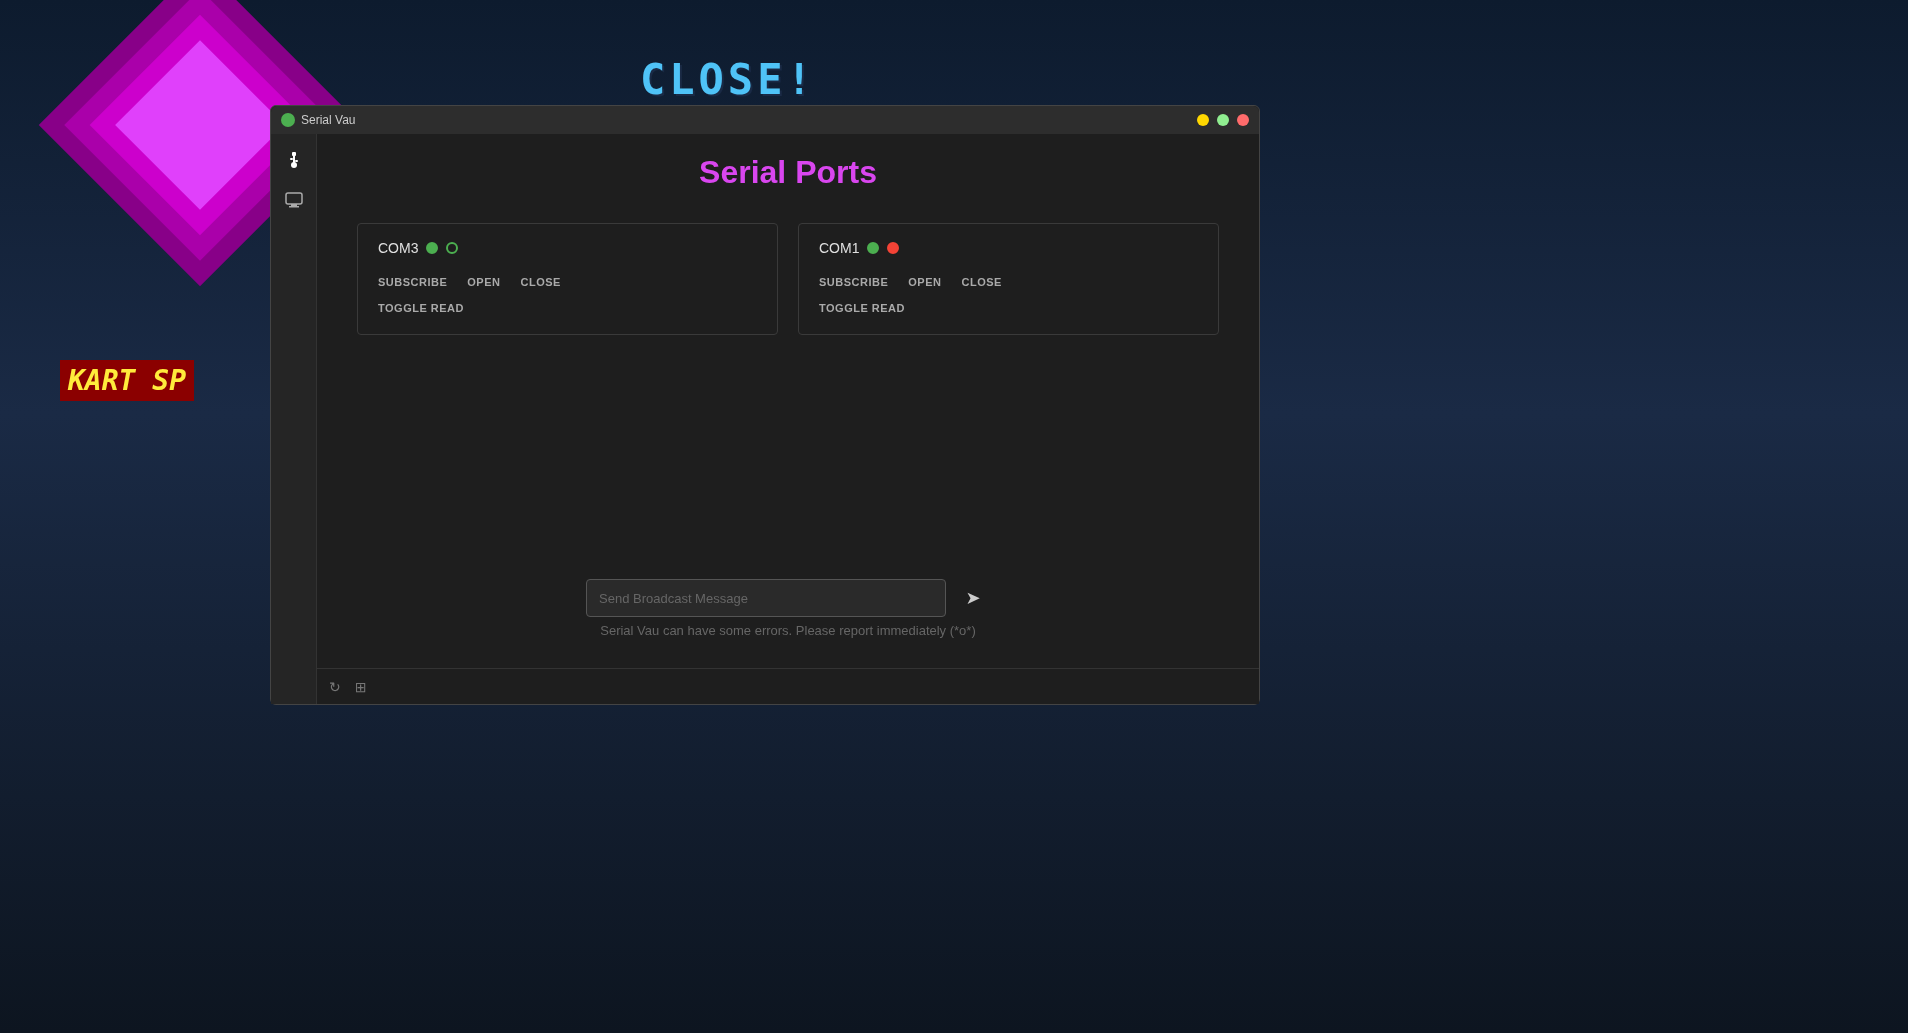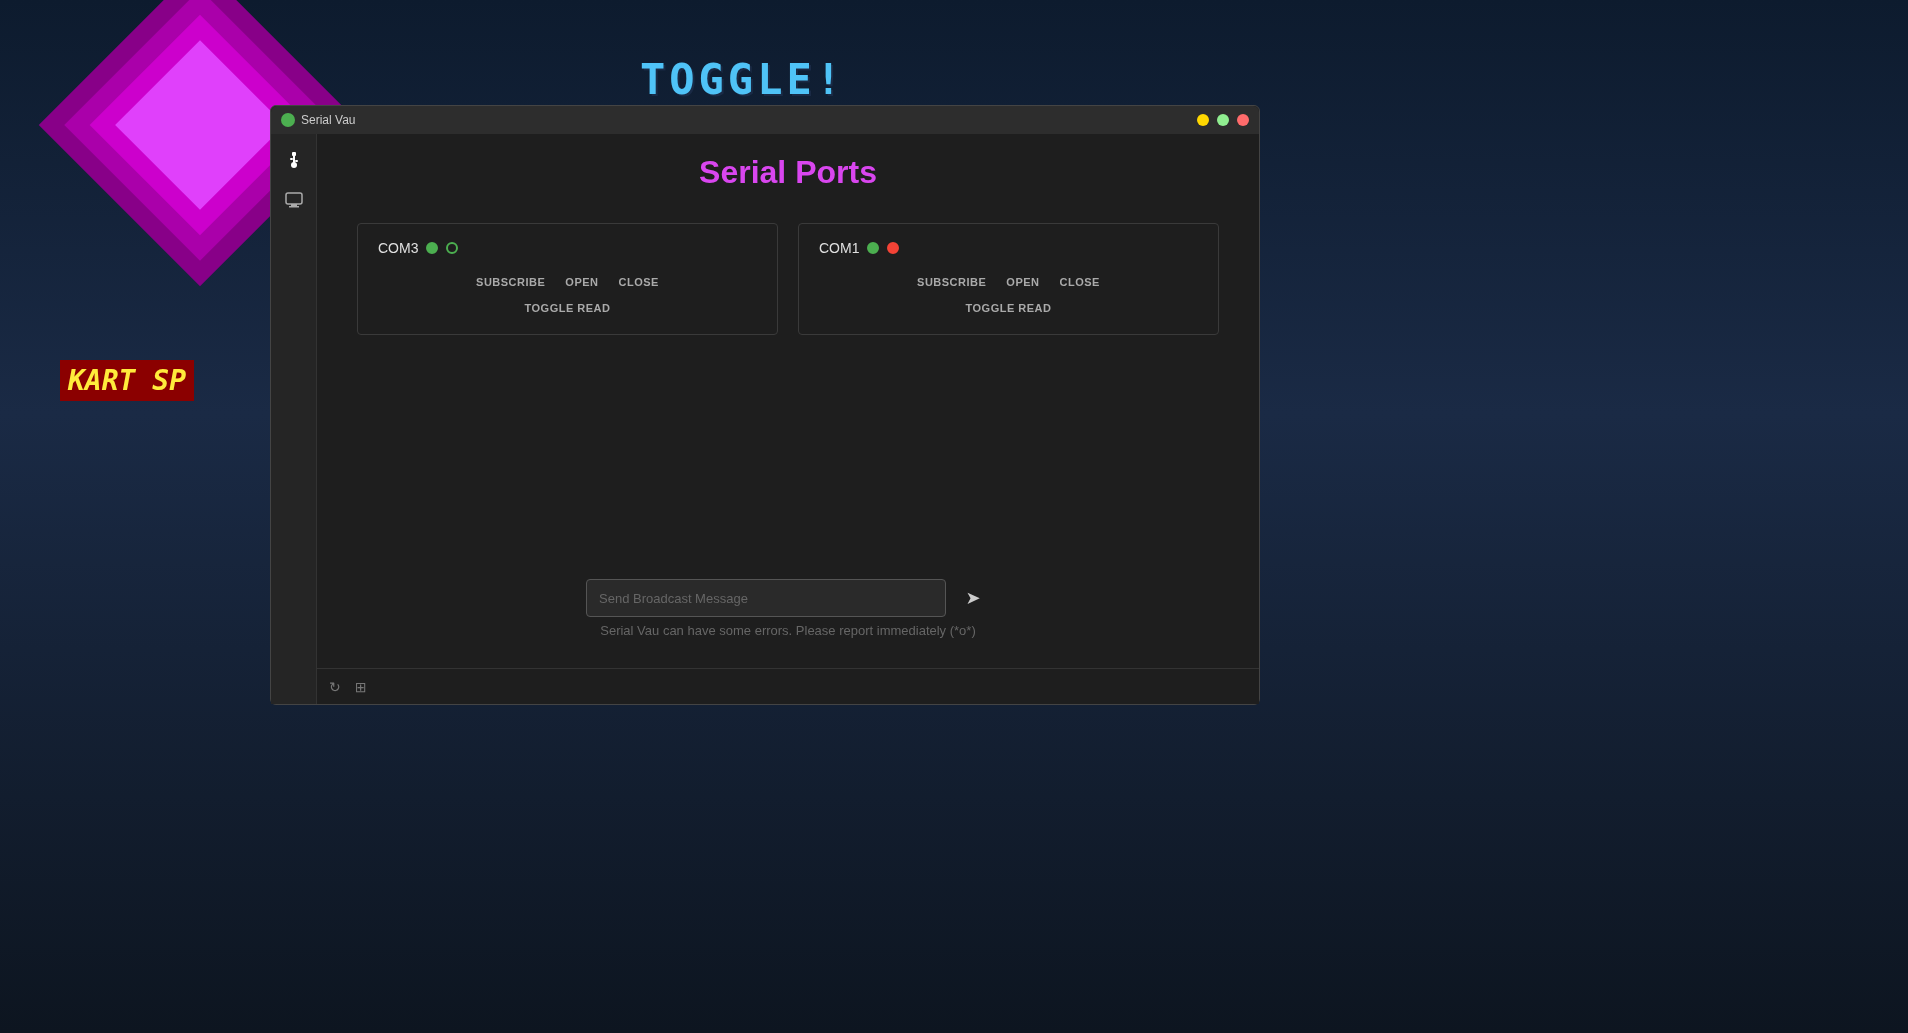--- a/index.html
+++ b/index.html
@@ -227,21 +227,20 @@
       border: 2px solid currentColor;
     }
     .status-dot.filled { background: currentColor; }
     .status-dot.green { color: #4caf50; }
     .status-dot.red { color: #f44336; }
 
     .port-actions {
       display: flex;
       flex-direction: column;
       gap: 14px;
-      align-items: center;
     }
 
     .port-actions-row {
       display: flex;
       gap: 20px;
       align-items: center;
     }
 
     .port-action-btn {
       color: #aaa;
@@ -321,21 +320,21 @@
       font-size: 14px;
     }
   </style>
 </head>
 <body>
 
 <div class="bg"></div>
 
 <div class="pixel-bg">
 
-  <div class="castle-text">TOGGLE!</div>
+  <div class="castle-text">CLOSE!</div>
 
   <div class="pink-diamond"></div>
 
   <div class="kart-text">KART SP</div>
 </div>
 
 <div class="app-window">
 
   <div class="title-bar">
     <div class="title-bar-left">

